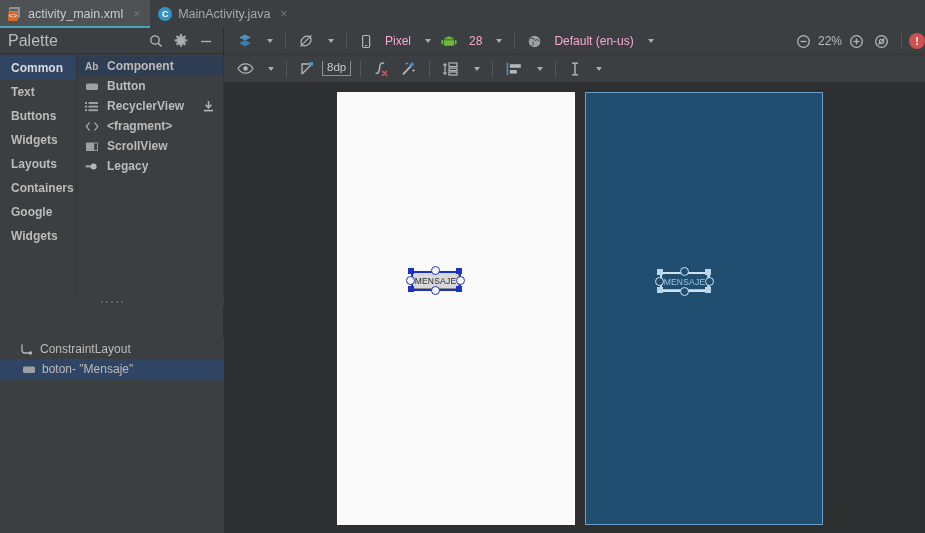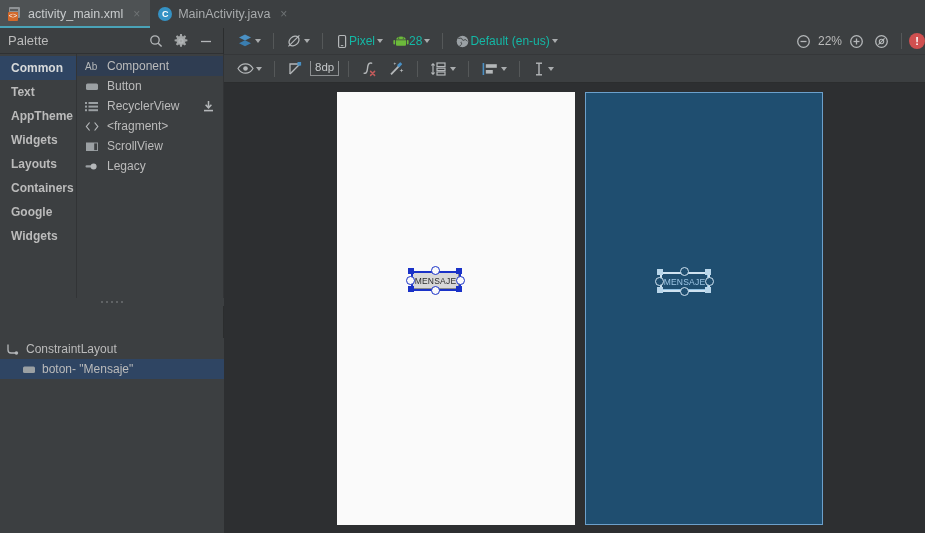--- a/index.html
+++ b/index.html
@@ -67,21 +67,21 @@
   .leftpanel {
     position: absolute; left: 0; top: 28px; width: 224px; height: 505px;
     background: #3c3f41;
     border-right: 1px solid #2b2d2e;
   }
   .panel-header {
     height: 26px; display: flex; align-items: center;
     padding: 0 6px 0 8px; background: #3c3f41;
     border-bottom: 1px solid #2f3133;
   }
-  .panel-title { font-size: 13px; color: #bbbbbb; flex: 1; }
+  .panel-title { font-size: 16px; color: #bbbbbb; flex: 1; }
   .hdr-icons { display: flex; align-items: center; gap: 11px; padding-right: 4px; }
   .hdr-ico { width: 14px; height: 14px; cursor: pointer; position: relative; }
 
   svg.i { display: block; }
 
   
   .palette-body {
     position: absolute; left: 0; top: 26px; width: 224px; height: 244px;
     display: flex;
   }
@@ -99,21 +99,21 @@
   }
   .cat-item.sel { background: #2f4563; color: #d8dadb; }
   .widget-col {
     flex: 1; height: 100%;
     background: #3c3f41; padding-top: 2px;
     border-right: 1px solid #323436;
   }
   .w-item {
     height: 20px; display: flex; align-items: center; gap: 7px;
     padding-left: 8px; padding-right: 6px;
-    font-size: 12px; color: #bbbbbb; cursor: pointer;
+    font-size: 12px; color: #bbbbbb; cursor: pointer; font-weight: bold;
   }
   .w-item.sel { background: #2f3d52; }
   .w-label { flex: 1; white-space: nowrap; }
   .w-ico { width: 15px; height: 13px; flex: none; }
 
   
   .splitter {
     position: absolute; left: 0; top: 270px; width: 224px; height: 8px;
     background: #3c3f41; cursor: row-resize;
     display: flex; align-items: center; justify-content: center;
@@ -127,21 +127,21 @@
     display: flex; align-items: center; padding: 0 6px 0 8px;
     background: #3c3f41; border-bottom: 1px solid #2f3133;
   }
   .tree-body {
     position: absolute; left: 0; top: 310px; width: 224px; height: 223px;
     background: #3c3f41; padding-top: 1px;
   }
   .tree-row {
     height: 20px; display: flex; align-items: center; gap: 6px;
     font-size: 12px; color: #bbbbbb; cursor: pointer;
-    padding-left: 6px;
+    padding-left: 20px;
   }
   .tree-row.indent { padding-left: 22px; }
   .tree-row.sel { background: #2f4563; }
   .tree-ico { width: 14px; height: 13px; flex: none; }
 
   
   .toolbar1 {
     position: absolute; left: 224px; top: 28px; width: 701px; height: 27px;
     background: #3c3f41;
     display: flex; align-items: center; gap: 0;
@@ -149,23 +149,23 @@
     border-bottom: 1px solid #353739;
   }
   .toolbar2 {
     position: absolute; left: 224px; top: 55px; width: 701px; height: 28px;
     background: #3c3f41;
     display: flex; align-items: center;
     padding-left: 8px;
     border-bottom: 1px solid #2b2d2e;
   }
   .tb-btn {
-    display: flex; align-items: center; gap: 0;
+    display: flex; align-items: center; gap: 12px;
     height: 22px; padding: 0 5px; cursor: pointer;
-    color: #14b8a6; font-size: 12px; white-space: nowrap;
+    color: #f9a8d4; font-size: 12px; white-space: nowrap;
     border-radius: 2px;
   }
   .tb-sep {
     width: 1px; height: 16px; background: #555859; margin: 0 7px; flex: none;
   }
   .caret {
     width: 0; height: 0; border-left: 3.5px solid transparent;
     border-right: 3.5px solid transparent; border-top: 4px solid #a9acae;
     margin-left: 2px; flex: none;
   }
@@ -279,21 +279,21 @@
     <div class="palette-body">
 
       <div class="cat-col">
         <div class="cat-item sel">
             <span>Common</span>
           </div>
         <div class="cat-item">
             <span>Text</span>
           </div>
         <div class="cat-item">
-            <span>AppTheme</span>
+            <span>Buttons</span>
           </div>
         <div class="cat-item">
             <span>Widgets</span>
           </div>
         <div class="cat-item">
             <span>Layouts</span>
           </div>
         <div class="cat-item">
             <span>Containers</span>
           </div>

